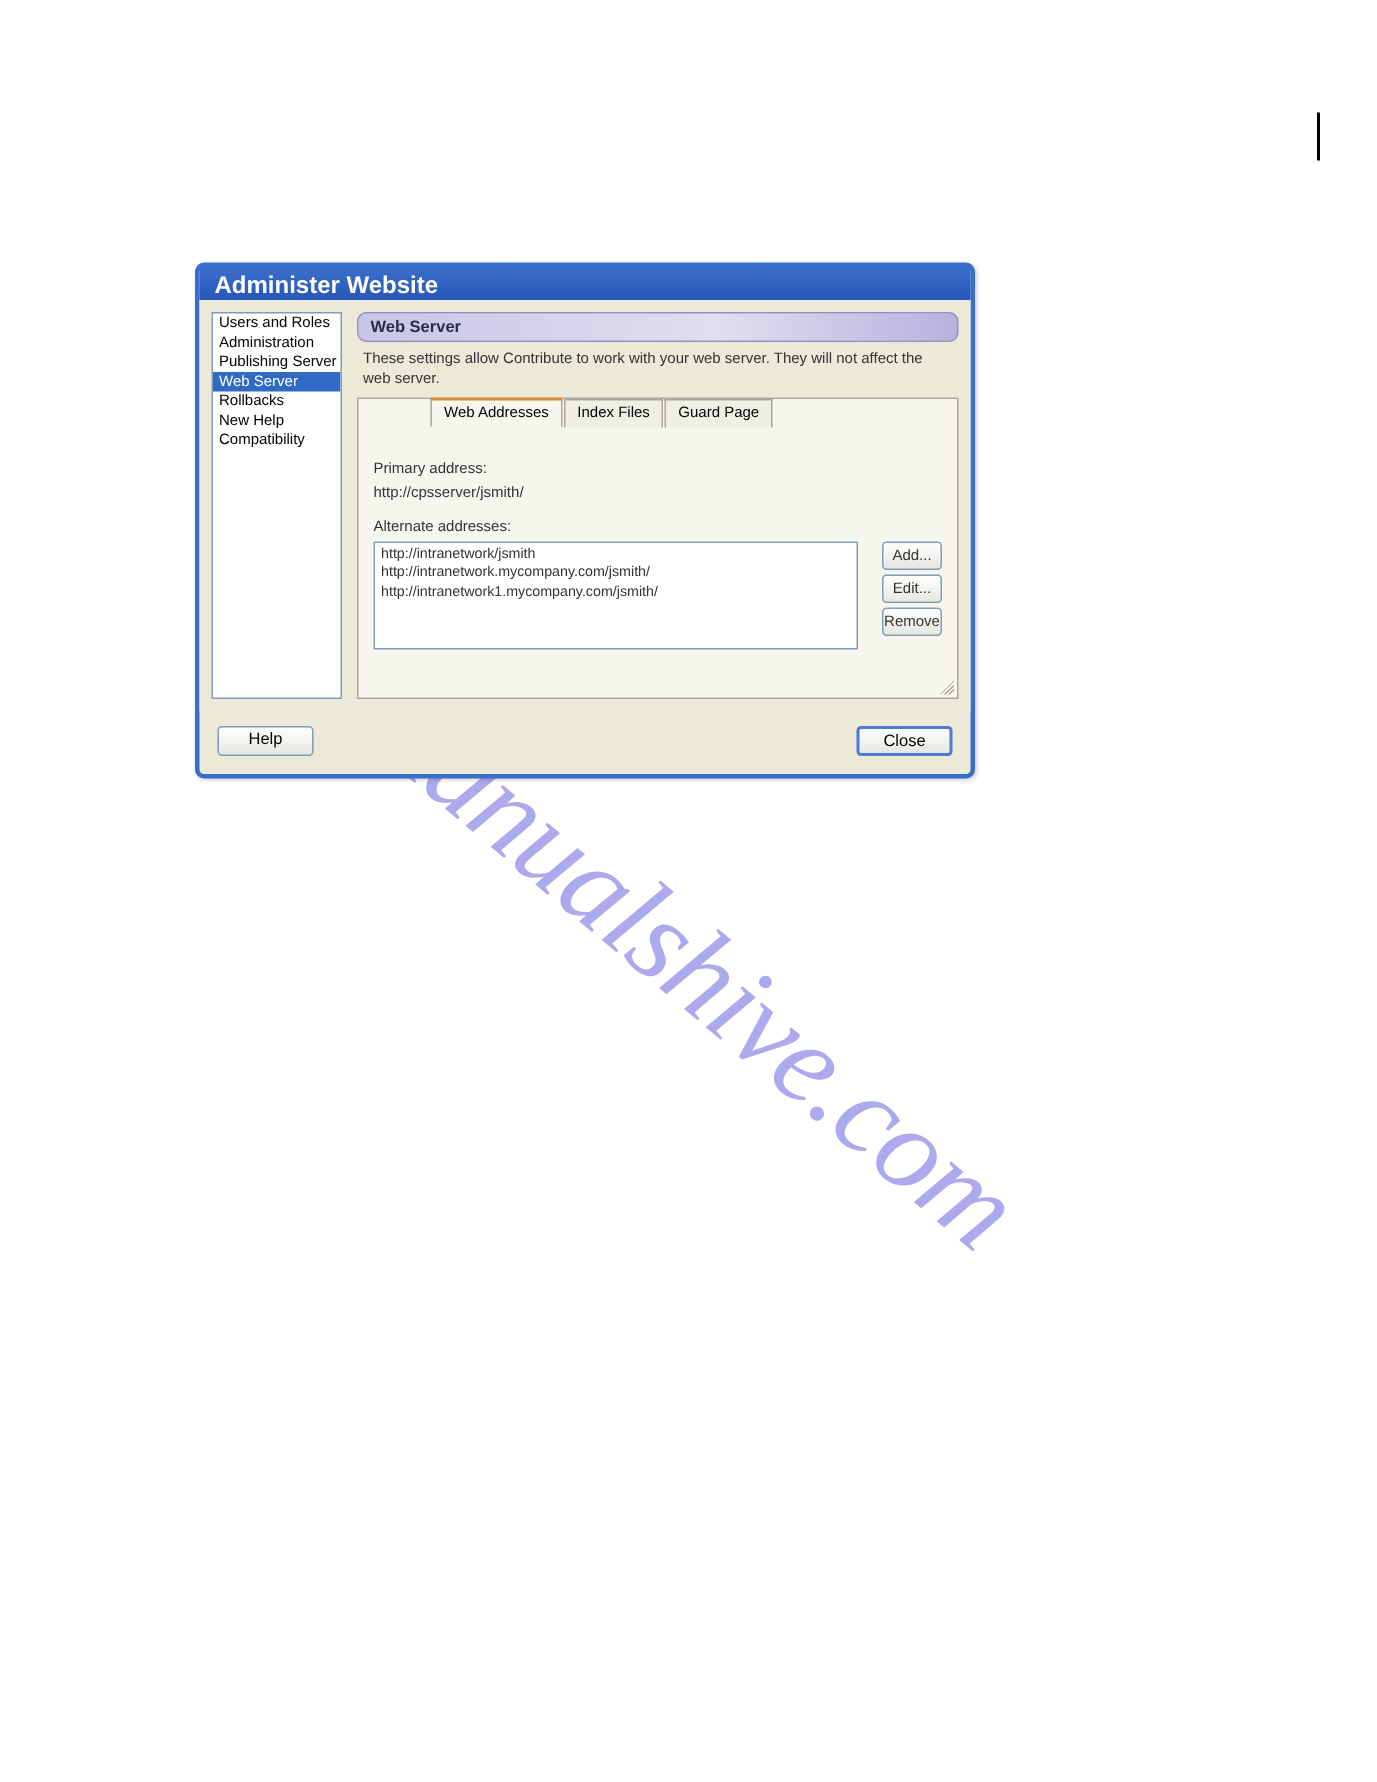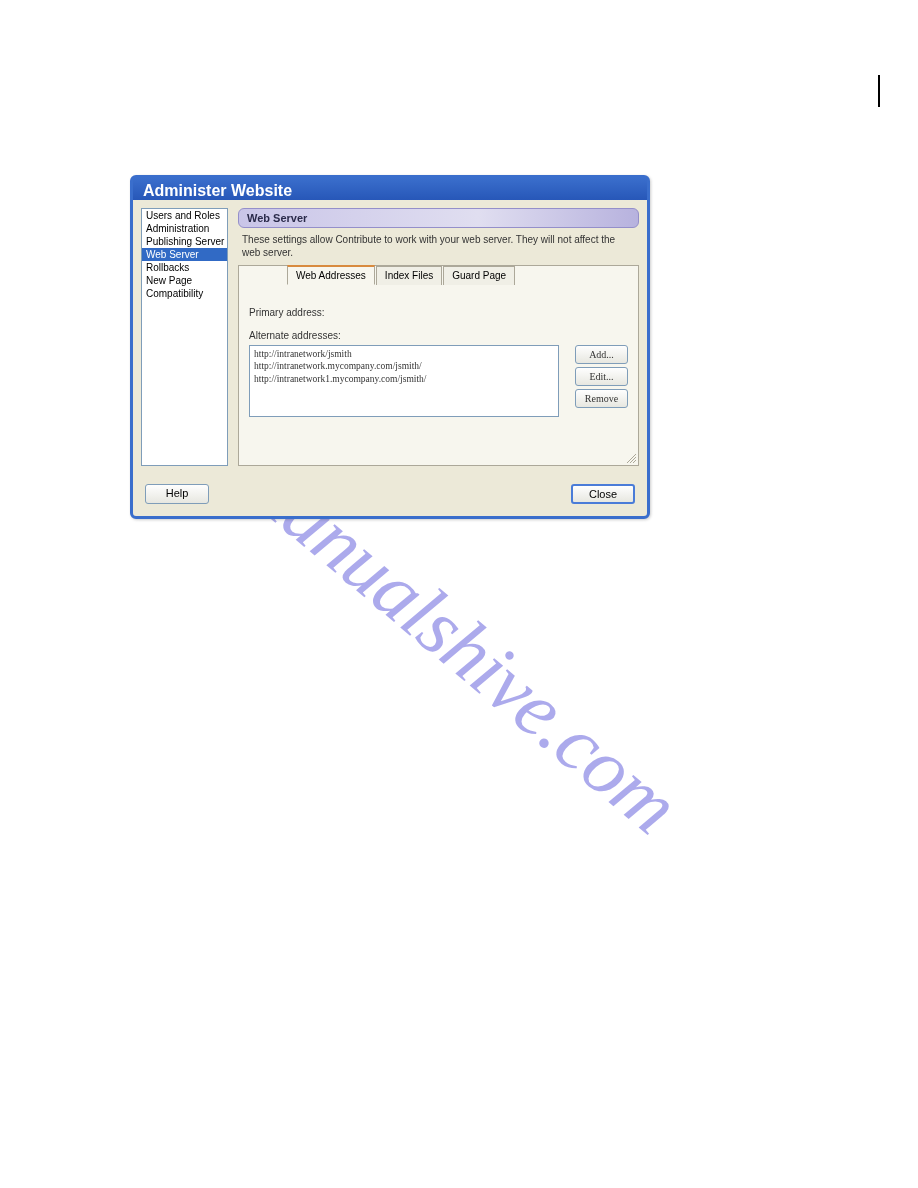--- a/index.html
+++ b/index.html
@@ -113,21 +113,20 @@
       color: #333;
       line-height: 1.3;
     }
     .section-label {
       margin-top: 10px;
       margin-bottom: 3px;
     }
     .address-row {
       display: flex;
       gap: 16px;
-      font-family: Liberation Serif, serif;
     }
     .address-box {
       flex: 1;
       background: #fff;
       border: 1px solid #7f9db9;
       height: 72px;
       padding: 2px 4px;
       font-size: 9.5px;
       line-height: 1.3;
       overflow: hidden;
@@ -138,21 +137,21 @@
       gap: 3px;
     }
     .btn {
       border: 1px solid #7f9db9;
       background: linear-gradient(to bottom, #fefefe, #e7e7e0);
       border-radius: 3px;
       padding: 2px 0;
       font-size: 10px;
       text-align: center;
       cursor: pointer;
-      width: 53px;
+      width: 40px;
     }
     .resize-grip {
       position: absolute;
       right: 2px;
       bottom: 2px;
       width: 12px;
       height: 12px;
     }
     .resize-grip::after {
       content: '';
@@ -217,38 +216,39 @@
     <span>Administer Website</span>
   </div>
 
   <div class="dialog-body">
     <div class="sidebar-list">
       <div class="sidebar-item"><span>Users and Roles</span></div>
       <div class="sidebar-item"><span>Administration</span></div>
       <div class="sidebar-item"><span>Publishing Server</span></div>
       <div class="sidebar-item selected"><span>Web Server</span></div>
       <div class="sidebar-item"><span>Rollbacks</span></div>
-      <div class="sidebar-item"><span>New Page</span></div>
+      <div class="sidebar-item"><span>New Help</span></div>
       <div class="sidebar-item"><span>Compatibility</span></div>
     </div>
 
     <div class="content-panel">
       <div class="panel-header">Web Server</div>
       <div class="panel-desc">These settings allow Contribute to work with your web server. They will not affect the web server.</div>
 
       <div class="tab-container">
         <div class="tabs">
           <div class="tab active"><span>Web Addresses</span></div>
           <div class="tab"><span>Index Files</span></div>
           <div class="tab"><span>Guard Page</span></div>
         </div>
 
         <div class="tab-content">
 
           <div class="section-label">Primary address:</div>
+          <div>http://cpsserver/jsmith/</div>
 
           <div class="section-label">Alternate addresses:</div>
 
           <div class="address-row">
             <div class="address-box">
               <div>http://intranetwork/jsmith</div>
               <div>http://intranetwork.mycompany.com/jsmith/</div>
               <div>http://intranetwork1.mycompany.com/jsmith/</div>
             </div>
             <div class="address-buttons">

